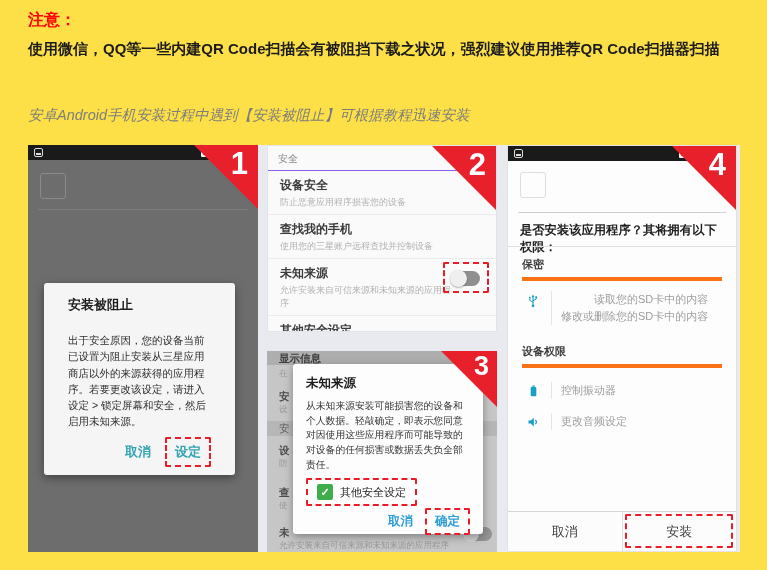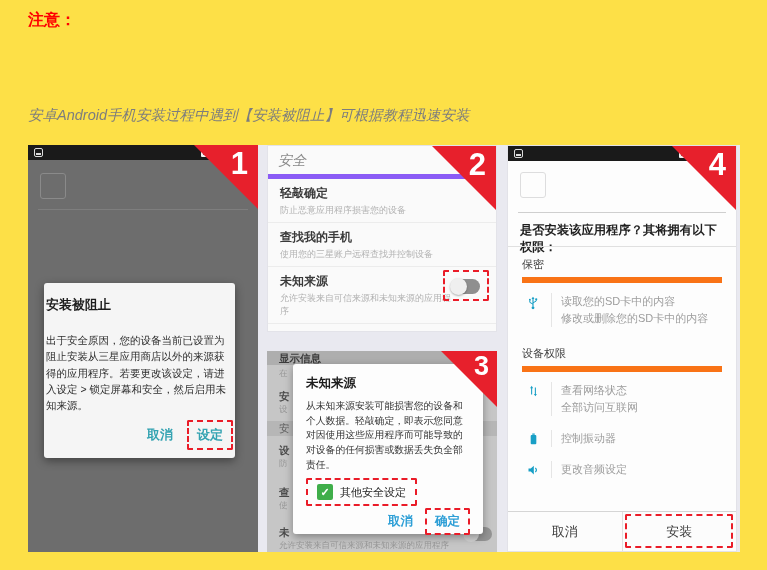--- a/index.html
+++ b/index.html
@@ -48,31 +48,31 @@
 
   
   .ph-square { position:absolute; left:12px; width:26px; height:26px;
                border:1px solid #8a8a8a; border-radius:3px; }
   .p4 .ph-square { border-color:#ddddde; }
   .ph-line { position:absolute; left:10px; right:10px; height:1px; background:#7e7e7e; }
   .p4 .ph-line { background:#cfcfcf; }
 
   
   .dialog1 { position:absolute; left:16px; top:138px; width:191px; background:#f5f5f5;
-             border-radius:3px; box-shadow:0 3px 10px rgba(0,0,0,.4); padding:13px 2px 8px; z-index:10; }
+             border-radius:3px; box-shadow:0 3px 10px rgba(0,0,0,.4); padding:13px 24px 8px; z-index:10; }
   .dlg-title { font-size:13px; font-weight:bold; color:#1d1d1d; }
   .dlg-body { margin-top:18px; font-size:10.5px; color:#2e2e2e; line-height:1.55; }
   .dlg-btns { display:flex; justify-content:flex-end; align-items:center; gap:6px; margin-top:7px; }
   .btn-teal { color:#34a3b2; font-size:13px; font-weight:bold; padding:4px 8px; cursor:pointer; }
   .btn-blue { color:#2e9fd6; font-size:12.5px; font-weight:bold; padding:3px 8px; cursor:pointer; }
 
   
   .shot2 { position:absolute; left:0; top:0; width:230px; height:187px; background:#fafafa;
            border:1px solid #e3e3e9; overflow:hidden; }
-  .sec-head { padding:6px 10px 4px; font-size:14px; color:#8a8a8a; border-bottom:5px solid #8b5cf6;font-style:italic; }
+  .sec-head { padding:6px 10px 4px; font-size:10px; color:#8a8a8a; border-bottom:1px solid #8b5cf6; }
   .set-item { position:relative; padding:6px 12px 5px; border-bottom:1px solid #ececec; }
   .set-item:last-child { border-bottom:none; }
   .set-title { font-size:12px; font-weight:bold; color:#3a3a3a; margin-bottom:2px; }
   .set-desc { font-size:9px; color:#b2b2b2; }
   .toggle { position:absolute; right:16px; top:12px; width:27px; height:15px;
             border-radius:8px; background:#8f8f8f; }
   .toggle-knob { position:absolute; left:-3px; top:-1px; width:17px; height:17px;
                  border-radius:50%; background:#efefef; box-shadow:0 1px 2px rgba(0,0,0,.3); }
   .toggle-dash { position:absolute; right:7px; top:3px; width:46px; height:31px; z-index:6; }
 
@@ -95,39 +95,40 @@
   .checkbox { width:16px; height:16px; background:#3fae4a; border-radius:2px; color:#fff;
               font-size:11px; font-weight:bold; text-align:center; line-height:16px; }
   .check-label { font-size:11px; color:#222; }
   .dlg3-btns { display:flex; justify-content:flex-end; align-items:center; gap:4px; margin-top:2px; }
 
   
   .p4-title { position:absolute; left:0; top:76px; right:0; padding:0 12px;
               font-size:12.3px; font-weight:bold; color:#1f1f1f; line-height:1.4; }
   .p4-div2 { position:absolute; left:0; right:0; top:100px; height:1px; background:#e0e0e0; }
   .p4-body { position:absolute; left:14px; right:8px; top:102px; }
-  .p4-sec { font-size:11px; font-weight:normal; color:#3e3e3e; padding:9px 0 5px;
-            border-bottom:6px solid #f97316; margin-right:6px; }
-  .p4-row { display:flex; align-items:flex-start; padding-top:10px; }
+  .p4-sec { font-size:11px; font-weight:bold; color:#3e3e3e; padding:9px 0 5px;
+            border-bottom:4px solid #f97316; margin-right:6px; }
+  .p4-row { display:flex; align-items:flex-start; padding-top:10px;text-align:right; }
   .p4-ico { width:22px; display:flex; justify-content:center; color:#189fc6; flex:none; padding-top:1px; }
   .p4-sep { width:1px; align-self:stretch; background:#e5e5e5; margin:0 9px 0 7px; }
   .p4-lines { font-size:11px; color:#9c9c9c; line-height:1.55; }
   .p4-bar { position:absolute; left:0; right:0; bottom:0; height:40px; background:#fcfcfc;
             border-top:1px solid #d5d5d5; display:flex; }
   .p4-cell { flex:1; position:relative; display:flex; align-items:center; justify-content:center;
              font-size:13px; color:#3c3c3c; cursor:pointer; }
   .p4-cell + .p4-cell { border-left:1px solid #e0e0e0; }
   .bar-dash { position:absolute; left:2px; right:3px; top:2px; bottom:3px; }
 </style>
 </head>
 <body>
 
 <div class="page">
 
   <div class="abs note-label">注意：</div>
+  <div class="abs note-text">使用微信，QQ等一些内建QR Code扫描会有被阻挡下载之状况，强烈建议使用推荐QR Code扫描器扫描</div>
   <div class="abs subtitle">安卓Android手机安装过程中遇到【安装被阻止】可根据教程迅速安装</div>
 
   <div class="abs board">
 
     <div class="panel p1">
       <div class="statusbar">
         <div class="sb-left-ico"></div>
         <div class="sb-right">
           <div class="sb-badge">1</div>
           <div class="sb-net">4G</div>
@@ -150,21 +151,21 @@
       <div class="tri"></div>
       <div class="tri-num">1</div>
     </div>
 
     <div class="panel p2col">
 
       <div class="shot2">
         <div class="sec-head">安全</div>
 
         <div class="set-item">
-          <div class="set-title">轻敲确定</div>
+          <div class="set-title">设备安全</div>
           <div class="set-desc">防止恶意应用程序损害您的设备</div>
         </div>
         <div class="set-item">
           <div class="set-title">查找我的手机</div>
           <div class="set-desc">使用您的三星账户远程查找并控制设备</div>
         </div>
         <div class="set-item">
           <div class="set-title">未知来源</div>
           <div class="set-desc" style="max-width:178px;">允许安装来自可信来源和未知来源的应用程序</div>
           <div class="toggle">
@@ -249,35 +250,20 @@
             </svg>
           </div>
           <div class="p4-sep"></div>
           <div class="p4-lines">
             <div>读取您的SD卡中的内容</div>
             <div>修改或删除您的SD卡中的内容</div>
           </div>
         </div>
 
         <div class="p4-sec" style="margin-top:10px;">设备权限</div>
-        <div class="p4-row">
-          <div class="p4-ico">
-            <svg width="15" height="16" viewBox="0 0 24 24">
-              <path d="M9 17.5V7" stroke="currentColor" stroke-width="1.7" fill="none"></path>
-              <path d="M9 3.6L6.6 7.4h4.8z" fill="currentColor"></path>
-              <path d="M15 6.5V17" stroke="currentColor" stroke-width="1.7" fill="none"></path>
-              <path d="M15 20.4l-2.4-3.8h4.8z" fill="currentColor"></path>
-            </svg>
-          </div>
-          <div class="p4-sep"></div>
-          <div class="p4-lines">
-            <div>查看网络状态</div>
-            <div>全部访问互联网</div>
-          </div>
-        </div>
 
         <div class="p4-row" style="padding-top:14px;">
           <div class="p4-ico">
             <svg width="15" height="16" viewBox="0 0 24 24">
               <rect x="7.5" y="5.5" width="9" height="15" rx="1.6" fill="currentColor"></rect>
               <rect x="10" y="3.2" width="4" height="2" fill="currentColor"></rect>
             </svg>
           </div>
           <div class="p4-sep"></div>
           <div class="p4-lines">

